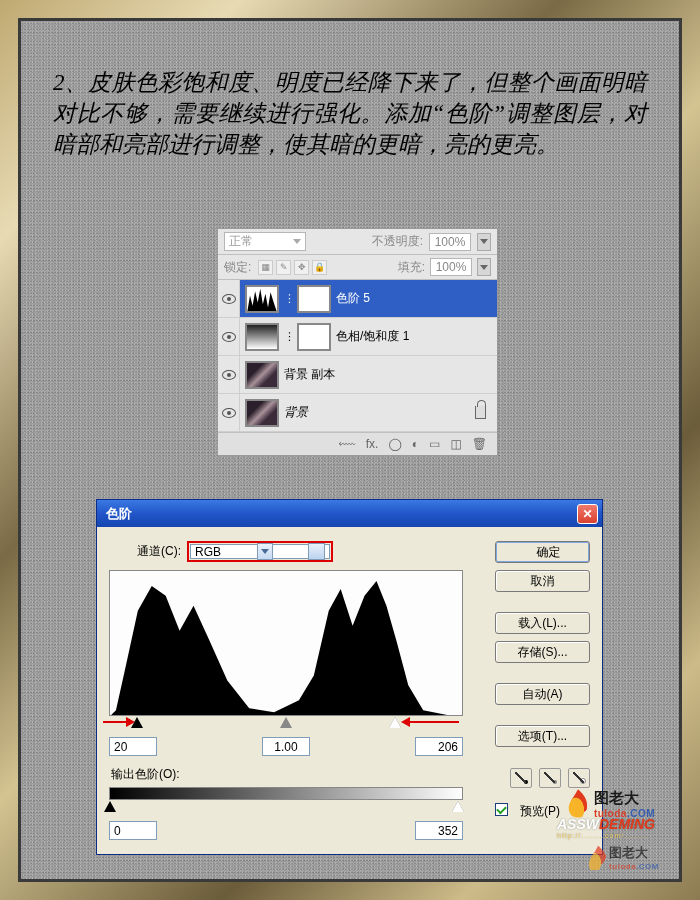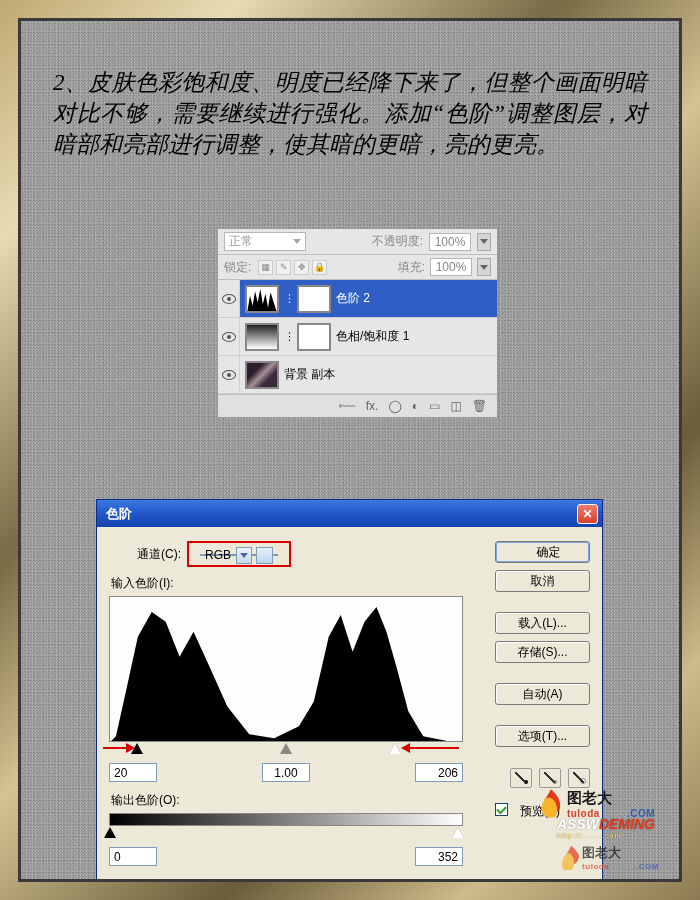--- a/index.html
+++ b/index.html
@@ -146,21 +146,21 @@
     border: 1px solid #7a7a7a; border-radius: 3px;
     display: flex; align-items: center; justify-content: center; font-size: 12px;
     box-shadow: inset 1px 1px 0 #fff;
   }
   .ld-btn.primary { box-shadow: inset 0 0 0 1px #7ea6e0, inset 1px 1px 0 #fff; padding-left: 12px; }
   .ld-channel-row {
     display: flex; align-items: center; gap: 6px; margin-bottom: 8px;
     padding-left: 28px;
   }
   .ld-channel-sel {
-    width: 104px; height: 21px; border: 2px solid #d00; padding: 11px;
+    width: 146px; height: 21px; border: 2px solid #d00; padding: 1px;
     display: flex;
     justify-content: center;
   }
   .ld-channel-sel-inner {
     flex: 1; border: 1px solid #7f9db9; background: #fff; display: flex; align-items: center;
     padding: 0 4px; font-size: 12px; justify-content: space-between;
   }
   .ld-channel-sel-inner::after {
     content: ""; width: 15px; height: 15px; background: linear-gradient(#e8f0fb,#bcd3ef);
     border: 1px solid #7f9db9; display: inline-flex; align-items: center; justify-content: center;
@@ -237,21 +237,21 @@
   }
   .flame::before {
     content: ""; position: absolute; inset: 0;
     background: radial-gradient(ellipse at 40% 70%, #f7b428 0 40%, transparent 43%),
                 radial-gradient(ellipse at 60% 40%, #e13a1c 0 45%, transparent 48%);
     clip-path: path("M12 0 C18 6 24 12 20 24 C18 30 6 30 4 24 C0 14 8 10 12 0 Z");
   }
   .wm-text { font-family: sans-serif; }
   .wm-text .cn { font-size: 15px; font-weight: bold; color: #1a1a1a; }
   .wm-text .en { font-size: 10px; color: #d4402a; font-weight: bold; letter-spacing: 0.5px; }
-  .wm-text .en .com { color: #355db0; margin-left: 27px; }
+  .wm-text .en .com { color: #355db0; }
   .watermark2 {
     position: absolute; right: 24px; bottom: 40px;
     font-family: sans-serif; font-size: 14px; font-style: italic; font-weight: bold;
     color: #fff; text-shadow: 0 0 2px rgba(0,0,0,0.4);
   }
   .watermark2 .d { color: #e13a1c; }
   .watermark2 .sub { display: block; font-size: 7px; font-style: normal; font-weight: normal; color: #f0d070; letter-spacing: 1px; }
   .watermark3 {
     position: absolute; right: 20px; bottom: 8px;
     display: flex; align-items: center; gap: 3px; opacity: 0.7;
@@ -296,21 +296,21 @@
               <span class="eye-icon"></span>
             </div>
           <div class="layer-content">
             <div class="thumb hist">
               <svg viewBox="0 0 34 28">
                   <path d="M0 28 L3 10 L6 22 L9 5 L12 18 L15 2 L18 20 L21 8 L24 24 L27 6 L30 16 L34 28 Z" fill="#000"></path>
                 </svg>
             </div>
             <span class="link-dot">⋮</span>
             <div class="thumb mask"></div>
-            <span class="layer-name">色阶 2</span>
+            <span class="layer-name">色阶 5</span>
           </div>
         </div>
 
         <div class="layer-row">
           <div class="vis-col">
               <span class="eye-icon"></span>
             </div>
           <div class="layer-content">
             <div class="thumb grad"></div>
             <span class="link-dot">⋮</span>
@@ -322,20 +322,30 @@
         <div class="layer-row">
           <div class="vis-col">
               <span class="eye-icon"></span>
             </div>
           <div class="layer-content">
             <div class="thumb photo"></div>
             <span class="layer-name">背景 副本</span>
           </div>
         </div>
 
+        <div class="layer-row">
+          <div class="vis-col">
+              <span class="eye-icon"></span>
+            </div>
+          <div class="layer-content">
+            <div class="thumb photo"></div>
+            <span class="layer-name" style="font-style:italic">背景</span>
+            <span class="lock-right"></span>
+          </div>
+        </div>
       </div>
       <div class="lp-toolbar">
         <span>⬳</span>
         <span>fx.</span>
         <span>◯</span>
         <span>◐</span>
         <span>▭</span>
         <span>◫</span>
         <span>🗑</span>
       </div>
@@ -350,21 +360,20 @@
         <div class="ld-left">
           <div class="ld-channel-row">
             <span>通道(C):</span>
             <div class="ld-channel-sel">
               <div class="ld-channel-sel-inner">
                 <span>RGB</span>
                 <span class="dd-btn"></span>
               </div>
             </div>
           </div>
-          <div class="ld-section-label">输入色阶(I):</div>
           <div class="hist-box">
             <svg viewBox="0 0 354 146" preserveAspectRatio="none">
               <path d="M0 146 L6 140 L16 95 L28 40 L42 15 L56 25 L70 60 L84 35 L100 70 L118 110 L140 138 L165 142 L190 130 L205 105 L220 40 L232 18 L244 55 L256 25 L268 10 L278 35 L288 70 L300 115 L315 140 L340 145 L354 146 Z" fill="#000"></path>
             </svg>
           </div>
           <div class="slider-track">
             <div class="red-arrow right" style="left:-6px;width:24px"></div>
             <div class="tri black" style="left:22px"></div>
             <div class="tri gray" style="left:171px"></div>
             <div class="tri white" style="left:280px"></div>

